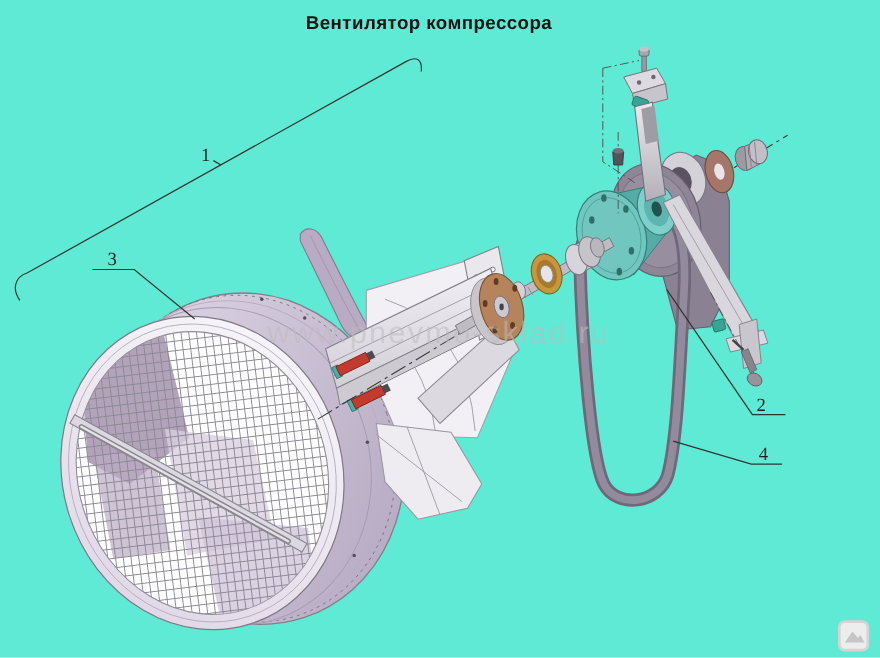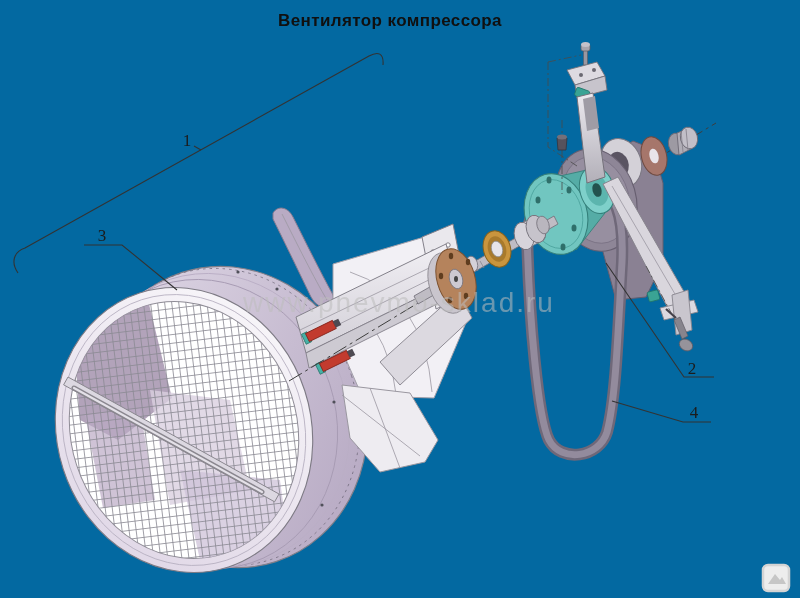--- a/index.html
+++ b/index.html
@@ -1,16 +1,16 @@
 <!DOCTYPE html>
 <html><head>
 <meta charset="utf-8">
 <style>
   html,body{margin:0;padding:0;background:#fff;}
-  .page{position:relative;width:800px;height:598px;background:#0369a1;overflow:hidden;
+  .page{position:relative;width:800px;height:598px;background:#5eead4;overflow:hidden;
         font-family:"Liberation Sans",sans-serif;}
   svg{position:absolute;left:0;top:0;}
   .title-text{font-family:"Liberation Sans",sans-serif;font-weight:bold;font-size:17px;
               fill:#101010;letter-spacing:.4px;}
   .callout{font-family:"Liberation Serif",serif;font-size:17px;fill:#1c1c1c;}
   .wm{font-family:"Liberation Sans",sans-serif;font-size:28px;letter-spacing:2px;
       fill:#bdbdbd;opacity:.55;}
   .leader{stroke:#333;stroke-width:1.1;fill:none;}
   .axis{stroke:#3d3d3d;stroke-width:1;fill:none;stroke-dasharray:15 4 3 4;}
   .construct{stroke:#4a4a4a;stroke-width:.8;fill:none;stroke-dasharray:8 3 2 3;}

